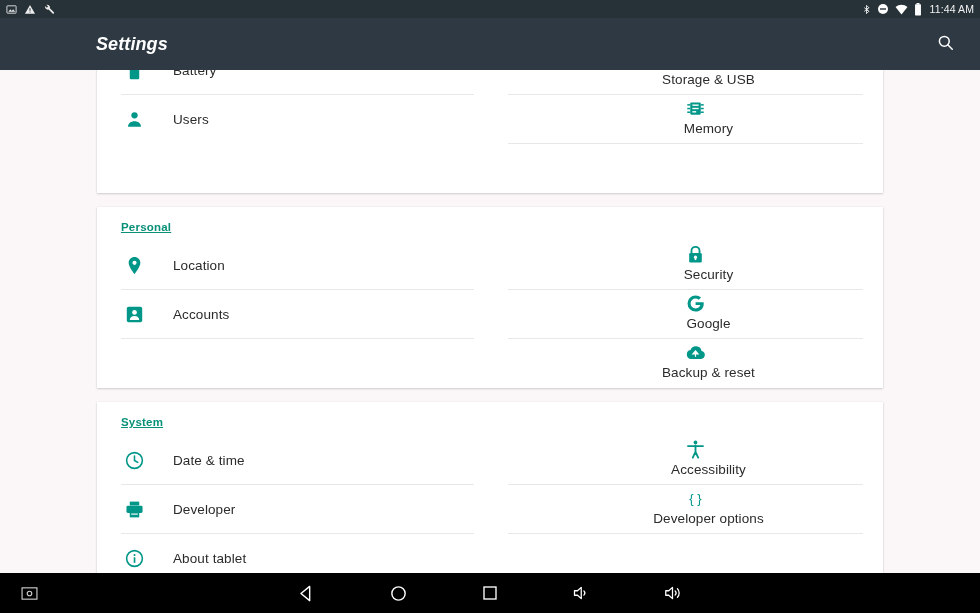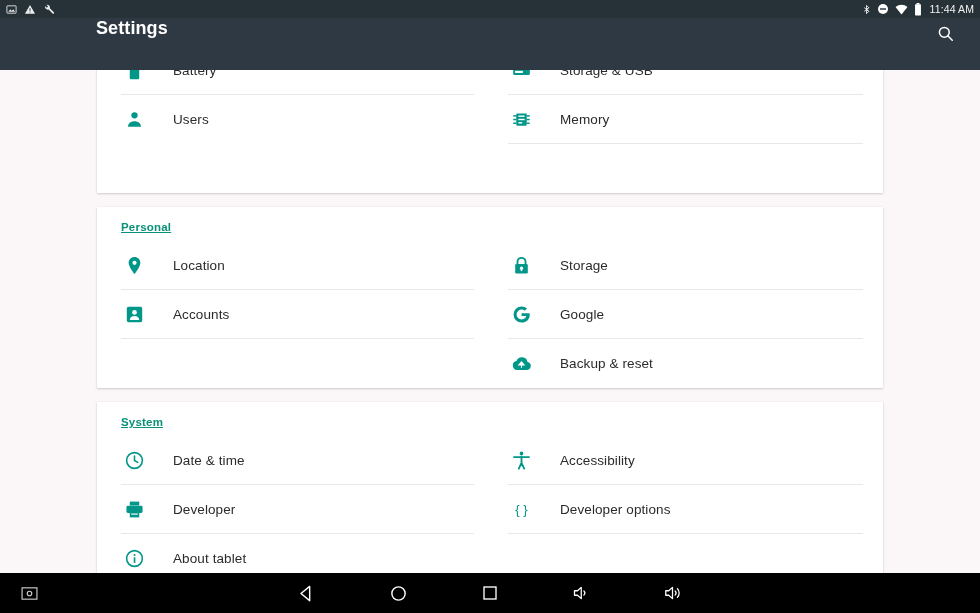--- a/index.html
+++ b/index.html
@@ -58,23 +58,24 @@
 
   
   .app-bar {
     position: absolute;
     top: 18px; left: 0;
     width: 980px;
     height: 52px;
     background: #2f3943;
     z-index: 30;
     display: flex;
-    align-items: flex-start;
+    align-items: center;
     box-sizing: border-box;
     padding: 0 18px 0 96px;
+    font-style: italic;
   }
   .app-title {
     color: #ffffff;
     font-size: 18px;
     font-weight: bold;
     letter-spacing: 0.1px;
   }
   .app-bar-actions {
     margin-left: auto;
     display: flex;
@@ -146,21 +147,21 @@
   .row.divider::after {
     content: "";
     position: absolute;
     left: 24px;
     right: 16px;
     bottom: 0;
     height: 1px;
     background: #e8e8e8;
   }
   .col.left .row  { padding-left: 24px; }
-  .col.right .row { padding-left: 18px; }
+  .col.right .row { padding-left: 18px; flex-direction: column; }
   .col.right .row.divider::after { left: 18px; right: 20px; }
 
   .row-icon {
     width: 26px;
     min-width: 26px;
     height: 26px;
     display: flex;
     align-items: center;
     justify-content: center;
     color: #009688;
@@ -349,21 +350,21 @@
             <div class="col right">
               <div class="row divider">
                 <span class="row-icon">
                   <svg width="21" height="21" viewBox="0 0 24 24">
                     <path d="M7.4 10.4V7.8a4.6 4.6 0 019.2 0v2.6" fill="none" stroke="#009688" stroke-width="2.1"></path>
                     <rect x="4.8" y="10.2" width="14.4" height="11" rx="1.6" fill="#009688"></rect>
                     <circle cx="12" cy="15" r="1.8" fill="#ffffff"></circle>
                     <rect x="11.1" y="15" width="1.8" height="3.4" fill="#ffffff"></rect>
                   </svg>
                 </span>
-                <span class="row-label">Storage</span>
+                <span class="row-label">Security</span>
               </div>
               <div class="row divider">
                 <span class="row-icon">
                   <svg width="21" height="21" viewBox="0 0 24 24">
                     <path d="M21.4 12.2c0 5.3-3.8 9-9.3 9A9.2 9.2 0 1112.1 2.8c2.5 0 4.6.9 6.2 2.4l-2.6 2.5a5.2 5.2 0 00-3.6-1.4 5.7 5.7 0 100 11.4c3.3 0 4.9-1.9 5.3-3.9h-5.3v-3.3h9.1c.1.5.2 1 .2 1.7z" fill="#009688"></path>
                   </svg>
                 </span>
                 <span class="row-label">Google</span>
               </div>
               <div class="row">

